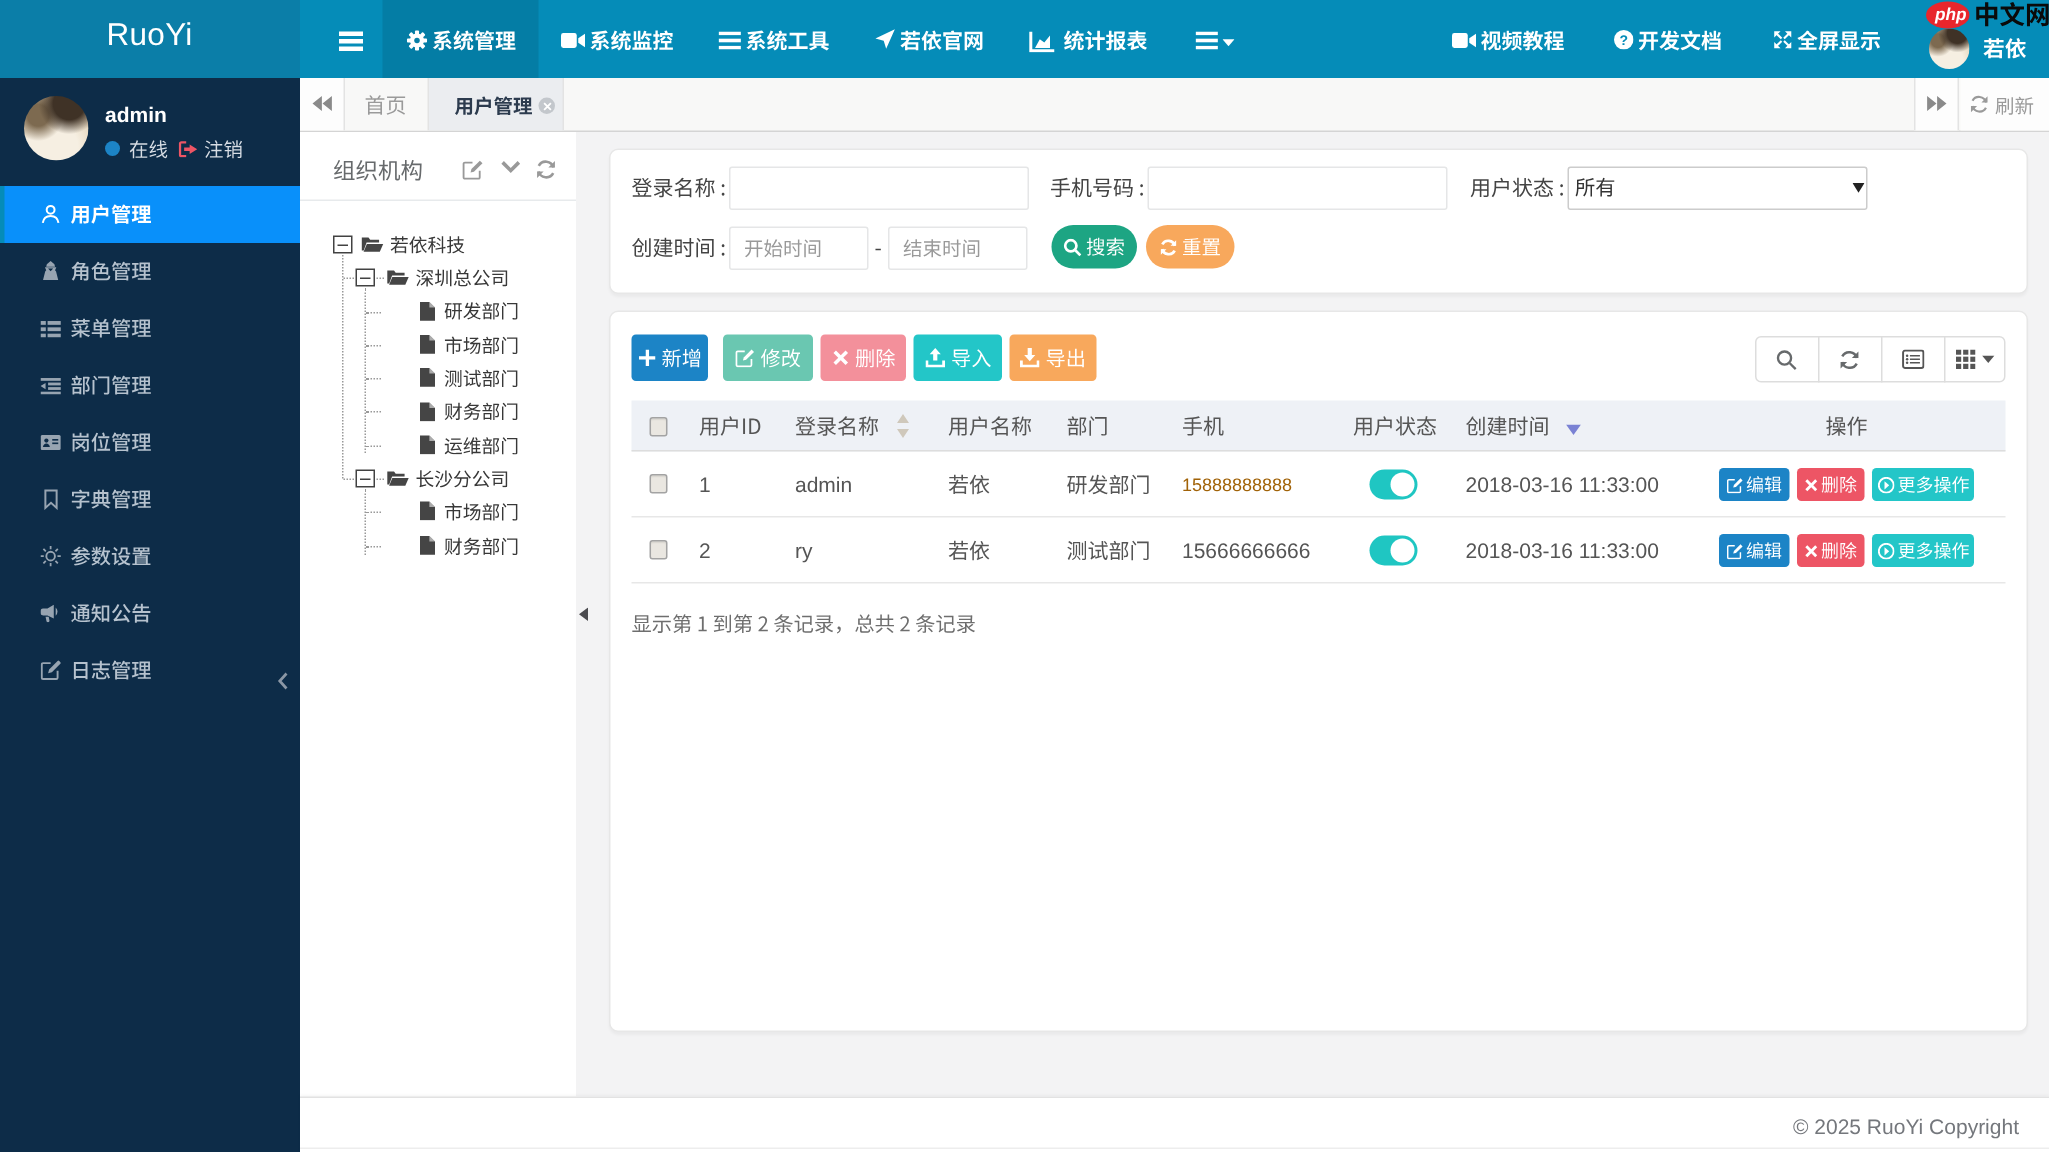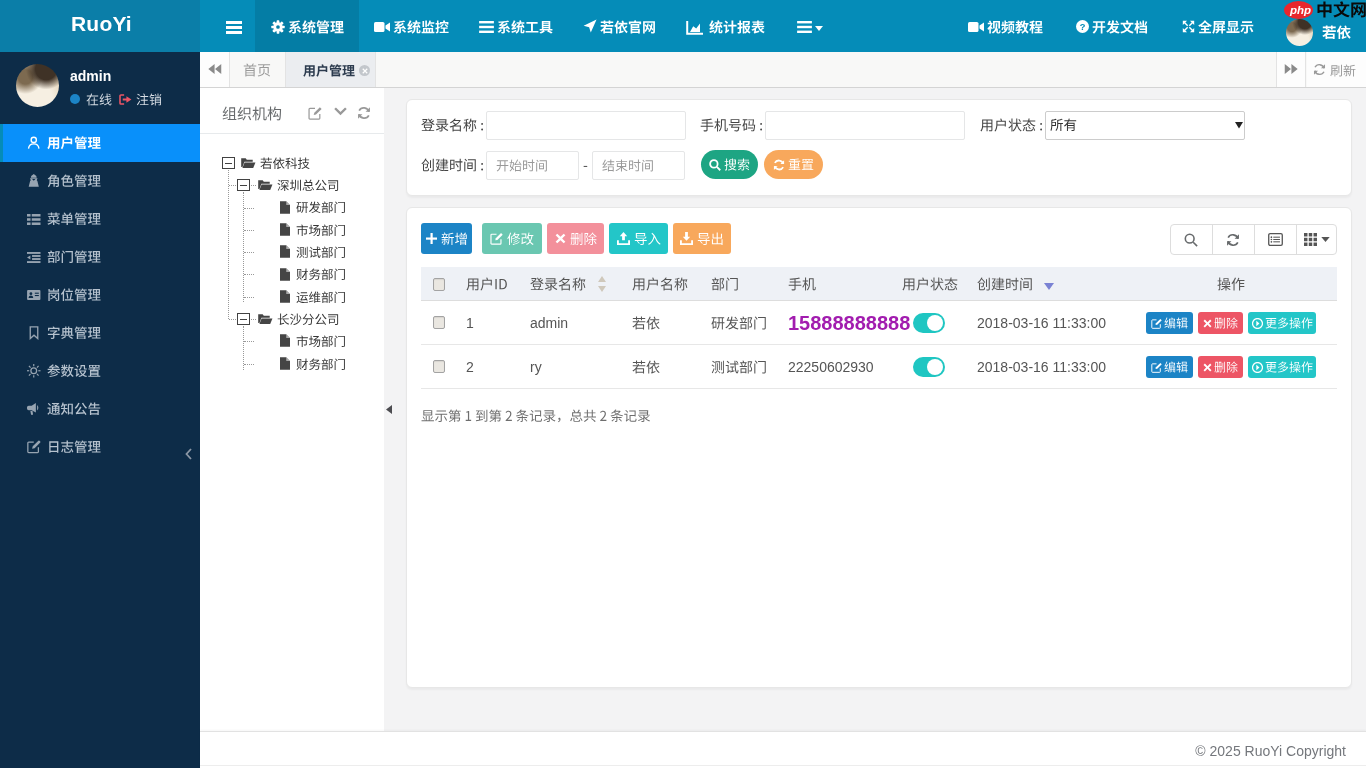--- a/index.html
+++ b/index.html
@@ -149,21 +149,21 @@
       <path id="r32" d="M44 0H505V-79H302C265 -79 220 -75 182 -72C354 -235 470 -384 470 -531C470 -661 387 -746 256 -746C163 -746 99 -704 40 -639L93 -587C134 -636 185 -672 245 -672C336 -672 380 -611 380 -527C380 -401 274 -255 44 -54Z"></path>
       <path id="r6761" d="M300 -182C252 -121 162 -48 96 -10C112 2 134 27 146 43C214 -1 307 -84 360 -155ZM629 -145C699 -88 780 -6 818 47L875 4C836 -50 752 -129 683 -184ZM667 -683C624 -631 568 -586 502 -548C439 -585 385 -628 344 -679L348 -683ZM378 -842C326 -751 223 -647 74 -575C91 -564 115 -538 128 -520C191 -554 246 -592 294 -633C333 -587 379 -546 431 -511C311 -454 171 -418 35 -399C49 -382 64 -351 70 -332C219 -356 372 -399 502 -468C621 -404 764 -361 919 -339C929 -359 948 -390 964 -406C820 -424 686 -458 574 -510C661 -566 734 -636 782 -721L732 -752L718 -748H405C426 -774 444 -800 460 -826ZM461 -393V-287H147V-220H461V-3C461 8 457 11 446 11C435 12 395 12 357 10C367 29 377 57 380 76C438 76 477 76 503 65C530 54 537 35 537 -3V-220H852V-287H537V-393Z"></path>
       <path id="r8bb0" d="M124 -769C179 -720 249 -652 280 -608L335 -661C300 -703 230 -769 176 -815ZM200 61V60C214 41 242 20 408 -98C400 -113 389 -143 384 -163L280 -92V-526H46V-453H206V-93C206 -44 175 -10 157 4C171 17 192 45 200 61ZM419 -770V-695H816V-442H438V-57C438 41 474 65 586 65C611 65 790 65 816 65C925 65 951 20 962 -143C940 -148 908 -161 889 -175C884 -33 874 -7 812 -7C773 -7 621 -7 591 -7C527 -7 515 -16 515 -56V-370H816V-318H891V-770Z"></path>
       <path id="rff0c" d="M157 107C262 70 330 -12 330 -120C330 -190 300 -235 245 -235C204 -235 169 -210 169 -163C169 -116 203 -92 244 -92L261 -94C256 -25 212 22 135 54Z"></path>
       <path id="r5171" d="M587 -150C682 -80 804 20 864 80L935 34C870 -27 745 -122 653 -189ZM329 -187C273 -112 160 -25 62 28C79 41 106 65 121 81C222 23 335 -70 407 -157ZM89 -628V-556H280V-318H48V-245H956V-318H720V-556H920V-628H720V-831H643V-628H357V-831H280V-628ZM357 -318V-556H643V-318Z"></path>
     </defs>
   </svg>
 <div style="position:absolute;left:0;top:0;width:1366px;height:768px;background:#f3f3f4;overflow:hidden">
     <div class="abs" style="left:0;top:0;width:1366px;height:52px;background:#058cb8"></div>
     <div class="abs" style="left:0;top:0;width:200px;height:52px;background:#0b7ea8"></div>
-    <div class="lt" style="left:71px;top:13.5px;font-size:21px;color:#fff;font-weight:700;letter-spacing:0.2px">RuoYi</div>
+    <div class="lt" style="left:71px;top:13.5px;font-size:21px;color:#fff;font-weight:400;letter-spacing:0.2px">RuoYi</div>
     <div style="position:absolute;left:226px;top:21px;">
       <div style="width:16px">
         <div style="height:2.7px;background:#fff;margin-bottom:2.5px"></div>
         <div style="height:2.7px;background:#fff;margin-bottom:2.5px"></div>
         <div style="height:2.7px;background:#fff"></div>
       </div>
     </div>
     <div class="abs" style="left:255px;top:0;width:104px;height:52px;background:rgba(0,0,0,0.1)"></div>
     <div style="position:absolute;left:271px;top:20px;">
       <svg width="14" height="14" viewBox="0 0 16 16">
@@ -1000,21 +1000,21 @@
       </svg>
     </div>
     <div style="position:absolute;left:711px;top:316.0px;height:14px">
       <svg class="cj" width="56.00" height="14" viewBox="0 -880 4000 1000" fill="#555">
         <use href="#r7814" x="0"></use>
         <use href="#r53d1" x="1000"></use>
         <use href="#r90e8" x="2000"></use>
         <use href="#r95e8" x="3000"></use>
       </svg>
     </div>
-    <div class="lt" style="left:788px;top:313px;font-size:20px;color:#a21caf;font-weight:700;">15888888888</div>
+    <div class="lt" style="left:788px;top:313px;font-size:12px;color:#a16207;font-weight:400;">15888888888</div>
     <div class="abs" style="left:913px;top:313px;width:32px;height:20px;background:#1fc6c2;border-radius:10px"></div>
     <div class="abs" style="left:927px;top:315px;width:16px;height:16px;background:#fff;border-radius:50%"></div>
     <div class="lt" style="left:977px;top:313px;font-size:14px;color:#555;font-weight:400;">2018-03-16 11:33:00</div>
     <div class="abs flexc" style="left:1146px;top:312px;width:47px;height:22px;background:#1c84c6;border-radius:3px;gap:2px">
       <svg width="11" height="11" viewBox="0 0 16 16">
         <path fill="none" stroke="#fff" stroke-width="1.4" d="M13.5 9v5a1 1 0 0 1-1 1H2.2a1 1 0 0 1-1-1V3.7a1 1 0 0 1 1-1H8"></path>
         <path fill="#fff" d="M6.5 10.3l.7-2.6 6.4-6.4 2 2-6.5 6.4z"></path>
       </svg>
       <svg class="cj" width="24.00" height="12" viewBox="0 -880 2000 1000" fill="#fff">
         <use href="#r7f16" x="0"></use>
@@ -1053,21 +1053,21 @@
       </svg>
     </div>
     <div style="position:absolute;left:711px;top:360.0px;height:14px">
       <svg class="cj" width="56.00" height="14" viewBox="0 -880 4000 1000" fill="#555">
         <use href="#r6d4b" x="0"></use>
         <use href="#r8bd5" x="1000"></use>
         <use href="#r90e8" x="2000"></use>
         <use href="#r95e8" x="3000"></use>
       </svg>
     </div>
-    <div class="lt" style="left:788px;top:357px;font-size:14px;color:#555;font-weight:400;">22250602930</div>
+    <div class="lt" style="left:788px;top:357px;font-size:14px;color:#555;font-weight:400;">15666666666</div>
     <div class="abs" style="left:913px;top:357px;width:32px;height:20px;background:#1fc6c2;border-radius:10px"></div>
     <div class="abs" style="left:927px;top:359px;width:16px;height:16px;background:#fff;border-radius:50%"></div>
     <div class="lt" style="left:977px;top:357px;font-size:14px;color:#555;font-weight:400;">2018-03-16 11:33:00</div>
     <div class="abs flexc" style="left:1146px;top:356px;width:47px;height:22px;background:#1c84c6;border-radius:3px;gap:2px">
       <svg width="11" height="11" viewBox="0 0 16 16">
         <path fill="none" stroke="#fff" stroke-width="1.4" d="M13.5 9v5a1 1 0 0 1-1 1H2.2a1 1 0 0 1-1-1V3.7a1 1 0 0 1 1-1H8"></path>
         <path fill="#fff" d="M6.5 10.3l.7-2.6 6.4-6.4 2 2-6.5 6.4z"></path>
       </svg>
       <svg class="cj" width="24.00" height="12" viewBox="0 -880 2000 1000" fill="#fff">
         <use href="#r7f16" x="0"></use>

